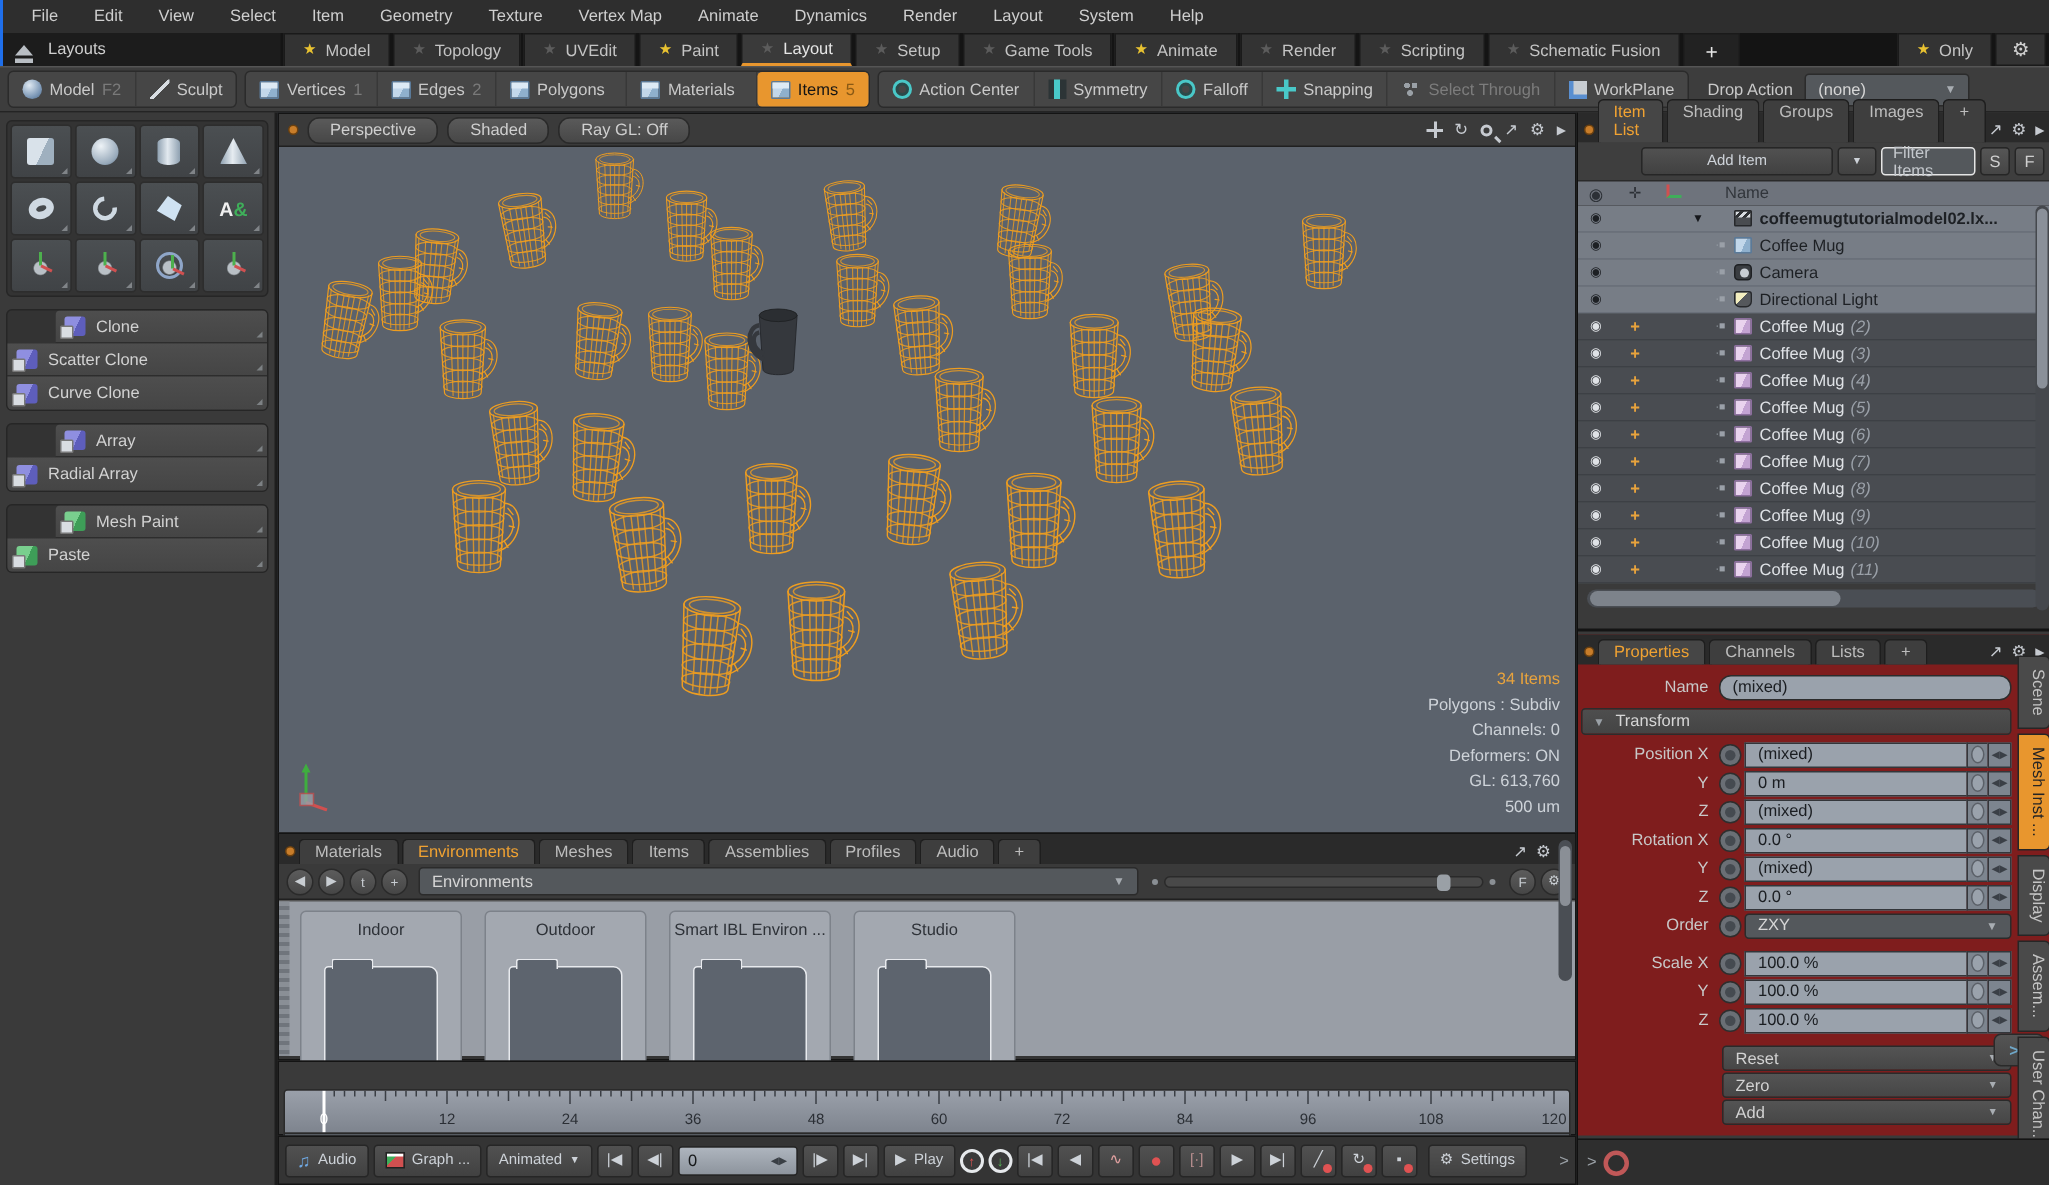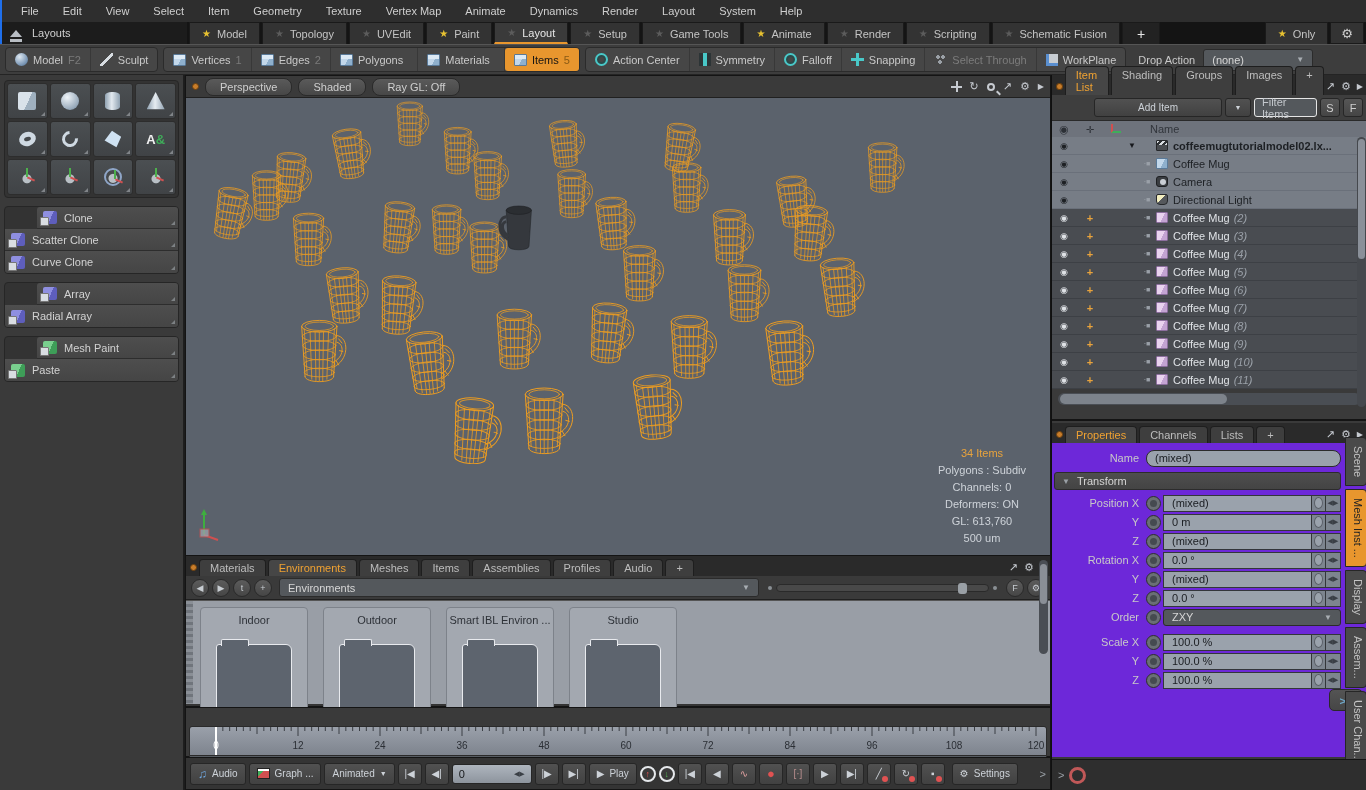--- a/index.html
+++ b/index.html
@@ -84,21 +84,21 @@
   #vp-header { height:22px; background:#3a3a3a; display:flex; align-items:center; gap:6px; padding:0 6px; border-bottom:1px solid #202020; }
   .corner-dot { width:7px; height:7px; border-radius:50%; background:#c87d2a; border:1px solid #6a4010; }
   .vp-btn { background:linear-gradient(#5a5a5a,#474747); border:1px solid #2a2a2a; border-radius:8px; color:#cfcfcf; padding:2px 14px; }
   #vp-nav { margin-left:auto; display:flex; align-items:center; gap:8px; color:#c6cad0; }
   .nav-plus { width:11px; height:11px; position:relative; }
   .nav-plus:before { content:""; position:absolute; left:5px; top:0; width:2px; height:11px; background:#c6cad0; }
   .nav-plus:after { content:""; position:absolute; left:0; top:5px; width:11px; height:2px; background:#c6cad0; }
   .nav-mag { width:8px; height:8px; border:2px solid #c6cad0; border-radius:50%; position:relative; }
   .nav-mag:after { content:""; position:absolute; left:7px; top:7px; width:5px; height:2px; background:#c6cad0; transform:rotate(45deg); }
   #vp-body { position:relative; width:100%; height:457px; background:#5b626c; overflow:hidden; }
-  #vp-stats { position:absolute; right:24px; bottom:8px; text-align:center; color:#ced3d9; font-size:11px; line-height:17px; }
+  #vp-stats { position:absolute; right:10px; bottom:8px; text-align:right; color:#ced3d9; font-size:11px; line-height:17px; }
   #vp-stats .accent { color:#e8a33d; }
   #axis-widget { position:absolute; left:10px; bottom:14px; }
 
   
   #browser { position:absolute; left:185px; top:555px; width:866px; height:152px; background:#343434; border:1px solid #141414; }
   #br-tabs, #il-tabs, #pr-tabs { height:20px; display:flex; align-items:flex-end; gap:2px; padding:2px 4px 0 4px; background:#2a2a2a; }
   .ptab { background:#3e3e3e; border:1px solid #1e1e1e; border-bottom:none; border-radius:4px 4px 0 0; padding:2px 10px; color:#bdbdbd; }
   .ptab.active { color:#f0a232; background:#464646; }
   .tab-tools { margin-left:auto; display:flex; gap:6px; color:#c6cad0; align-items:center; padding-bottom:2px; }
   #br-nav { height:24px; background:#3a3a3a; display:flex; align-items:center; gap:3px; padding:0 5px; border-bottom:1px solid #202020; }
@@ -169,21 +169,21 @@
   .ric.camera { background:#3a3d41; border:1px solid #1e2023; border-radius:3px; position:relative; }
   .ric.camera:after { content:""; position:absolute; left:3px; top:2px; width:6px; height:6px; border-radius:50%; background:#c9ced4; }
   .ric.light { background:linear-gradient(135deg,#f3eebf 45%,#55585c 45%); border:1px solid #26282b; border-radius:2px 2px 4px 4px; }
   .ric.instance { background:linear-gradient(115deg,#e9d3ee 55%,#c3a3d2 55%); border:1px solid #8d6f9e; }
   #il-hscroll { height:12px; margin:4px 6px 0 6px; background:#4a4e54; border-radius:6px; position:relative; }
   #il-hscroll .hthumb { position:absolute; left:2px; top:1px; height:10px; width:55%; background:#7d838b; border-radius:5px; }
   #il-vscroll { position:absolute; right:1px; top:62px; width:9px; height:270px; background:#45484d; border-radius:5px; }
   #il-vscroll .vthumb { position:absolute; left:1px; top:2px; width:7px; height:120px; background:#8a9099; border-radius:4px; }
 
   
-  #props { position:absolute; left:0; top:348px; width:315px; height:334px; background:#6d28d9; }
+  #props { position:absolute; left:0; top:348px; width:315px; height:334px; background:#7f1d1d; }
   #pr-body { position:absolute; left:0; top:20px; right:22px; bottom:0; padding:6px 4px 0 2px; }
   .pr-row { display:flex; align-items:center; height:18px; margin-bottom:1px; }
   .pr-label { width:92px; text-align:right; padding-right:7px; color:#c8c8c8; }
   .pr-toggle { width:15px; height:15px; border-radius:50%; background:#6a6f75; border:1px solid #2e2e2e; margin-right:2px; position:relative; }
   .pr-toggle:after { content:""; position:absolute; left:3px; top:3px; width:7px; height:7px; border-radius:50%; background:#454a50; }
   .pr-field { flex:1; height:17px; background:#9aa2ac; color:#1a1d21; display:flex; align-items:center; padding:0 8px; border:1px solid #33363a; border-right:none; }
   .pr-mini { width:14px; height:17px; background:#7d858f; border:1px solid #33363a; border-right:none; display:flex; align-items:center; justify-content:center; color:#5b6068; font-size:7px; }
   .pr-mini.circ:after { content:""; width:7px; height:10px; border-radius:50%; background:#9aa2ac; border:1px solid #5b6068; }
   .pr-spin { width:16px; height:17px; background:#7d858f; border:1px solid #33363a; color:#3a3f46; font-size:7px; display:flex; align-items:center; justify-content:center; }
   #name-row .pr-field { border-radius:8px; border:1px solid #2c2c2c; }
@@ -1147,20 +1147,37 @@
 
           <div class="pr-row">
             <span class="pr-label">Z</span>
             <span class="pr-toggle"></span>
             <span class="pr-field">100.0 %</span>
             <span class="pr-mini circ"></span>
             <span class="pr-spin">◀▶</span>
           </div>
         </div>
       <div class="gap"></div>
+      <div>
+
+          <div class="stack-btn">
+            <span>Reset</span>
+            <span class="arr" style="font-size:7px;color:#a8adb2">▼</span>
+          </div>
+
+          <div class="stack-btn">
+            <span>Zero</span>
+            <span class="arr" style="font-size:7px;color:#a8adb2">▼</span>
+          </div>
+
+          <div class="stack-btn">
+            <span>Add</span>
+            <span class="arr" style="font-size:7px;color:#a8adb2">▼</span>
+          </div>
+        </div>
     </div>
     <div id="more-btn">&gt;&gt;</div>
     <div id="side-tabs">
 
     <span class="vtab">Scene</span>
         <span class="vtab active">Mesh Inst ...</span>
         <span class="vtab">Display</span>
         <span class="vtab">Assem...</span>
         <span class="vtab">User Chan...</span>
         <span class="vtab">Tags</span>

